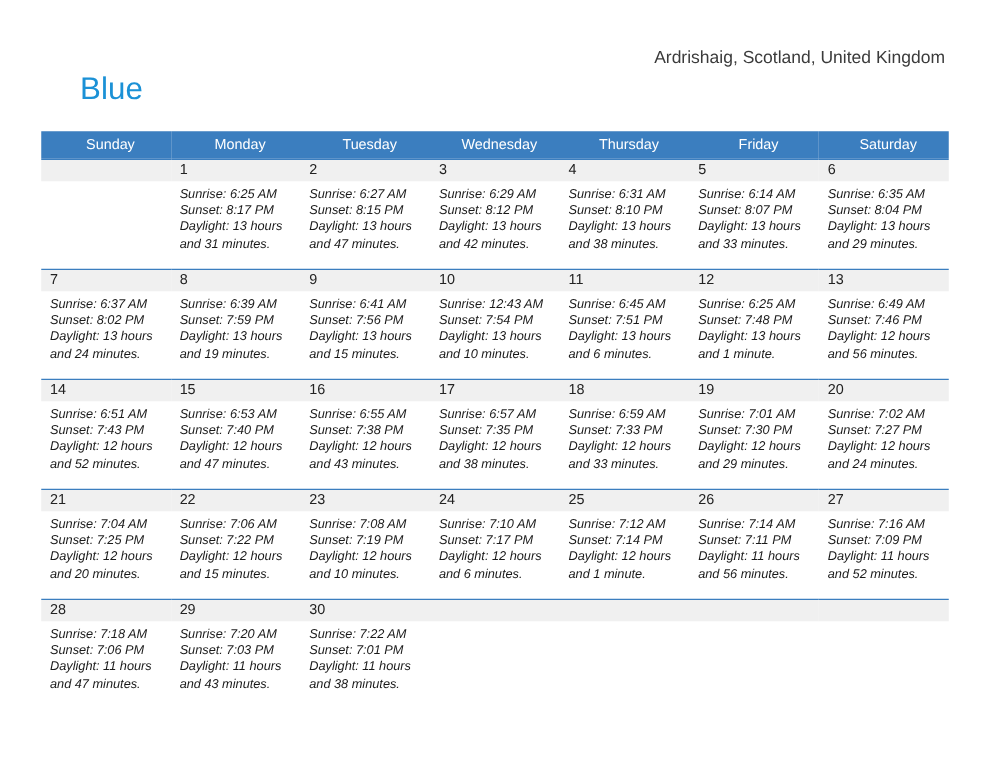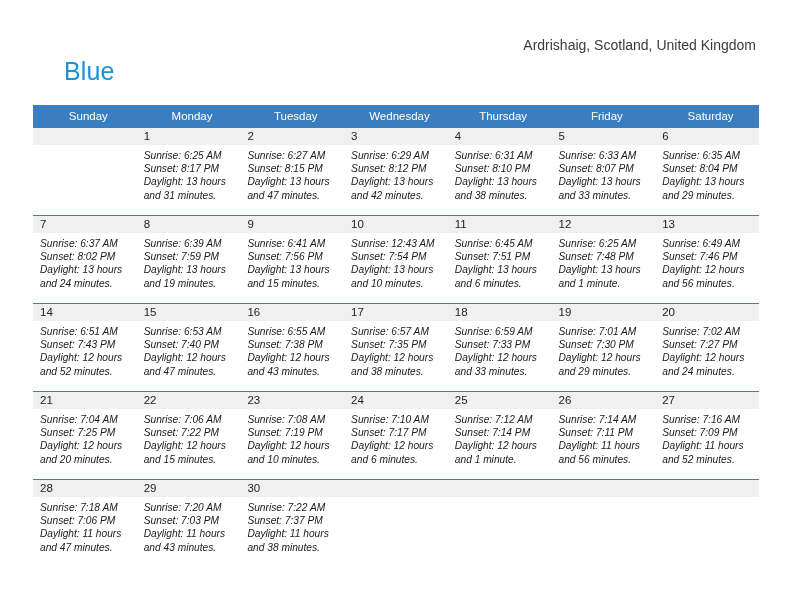--- a/index.html
+++ b/index.html
@@ -223,21 +223,21 @@
                 <div>Sunset: 8:10 PM</div>
                 <div>Daylight: 13 hours</div>
                 <div>and 38 minutes.</div>
               </div>
             </div>
           </td>
           <td>
             <div class="cell-inner">
               <div class="daynum-band">5</div>
               <div class="cell-body">
-                <div>Sunrise: 6:33 AM</div>
+                <div>Sunrise: 6:14 AM</div>
                 <div>Sunset: 8:07 PM</div>
                 <div>Daylight: 13 hours</div>
                 <div>and 33 minutes.</div>
               </div>
             </div>
           </td>
           <td>
             <div class="cell-inner">
               <div class="daynum-band">6</div>
               <div class="cell-body">
@@ -507,21 +507,21 @@
                 <div>Daylight: 11 hours</div>
                 <div>and 43 minutes.</div>
               </div>
             </div>
           </td>
           <td>
             <div class="cell-inner">
               <div class="daynum-band">30</div>
               <div class="cell-body">
                 <div>Sunrise: 7:22 AM</div>
-                <div>Sunset: 7:37 PM</div>
+                <div>Sunset: 7:01 PM</div>
                 <div>Daylight: 11 hours</div>
                 <div>and 38 minutes.</div>
               </div>
             </div>
           </td>
           <td>
             <div class="cell-inner empty">
               <div class="daynum-band blank"></div>
             </div>
           </td>

